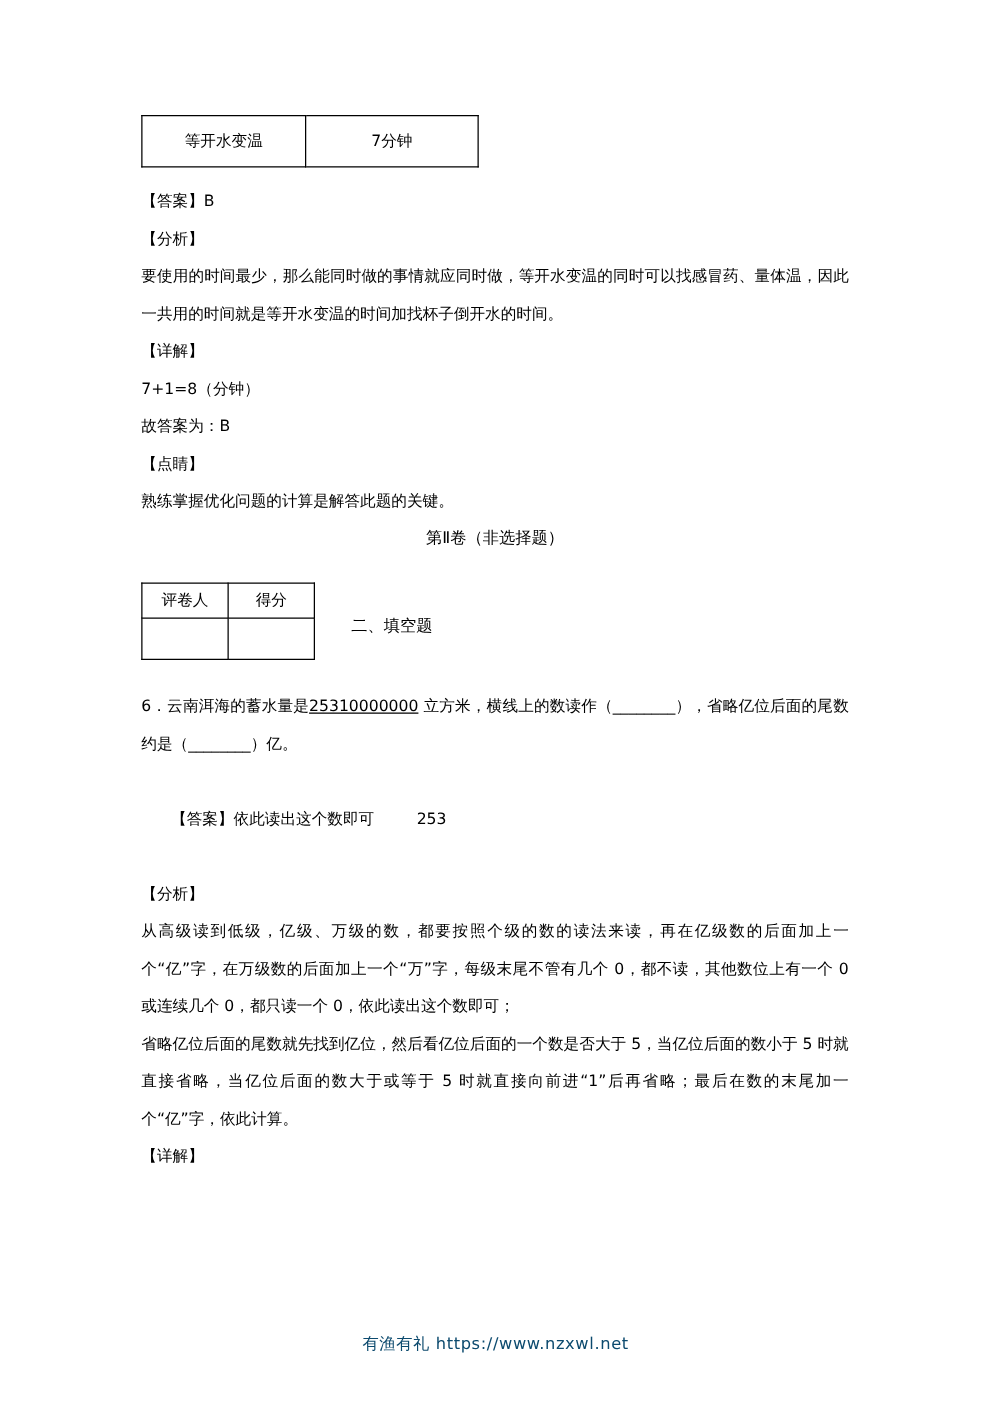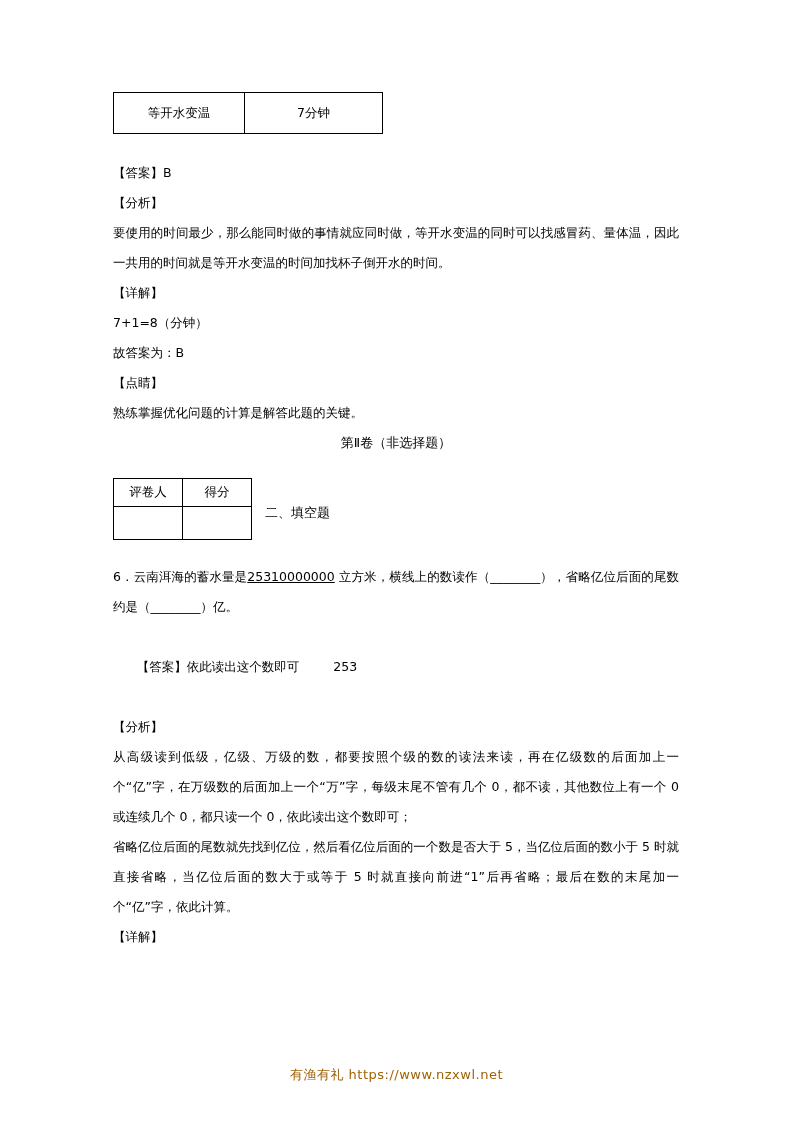--- a/index.html
+++ b/index.html
@@ -24,21 +24,21 @@
   .content {
     position: absolute;
     left: 113px;
     top: 92px;
     width: 566px;
   }
 
   
   .top-table {
     border-collapse: collapse;
-    margin-bottom: 24px;
+    margin-bottom: 12px;
     padding-left: 45px;
   }
   .top-table td {
     border: 1px solid #000;
     height: 38px;
     font-size: 12.5px;
     text-align: center;
     vertical-align: middle;
     font-family: "DejaVu Sans", "Liberation Sans", sans-serif;
   }
@@ -97,21 +97,21 @@
     border: 1px solid #000;
     width: 66px;
     height: 25px;
     font-size: 12.5px;
     text-align: center;
     vertical-align: middle;
   }
   .score-table td.blank { height: 30px; }
   .section-title {
     position: absolute;
-    left: 152px;
+    left: 168px;
     top: 26px;
     font-size: 13px;
     font-weight: normal;
   }
 
   .q-line {
     font-size: 12.5px;
     line-height: 30px;
     text-align: justify;
   }
@@ -119,21 +119,21 @@
 
   .small-indent { display: inline-block; width: 34px; }
 
   .footer {
     position: absolute;
     left: 0;
     top: 1066px;
     width: 793px;
     text-align: center;
     font-size: 13px;
-    color: #a16207;
+    color: #0c4a6e;
     letter-spacing: 0.5px;
   }
 </style>
 </head>
 <body>
 
 <div class="page">
   <div class="content">
 
     <table class="top-table">

